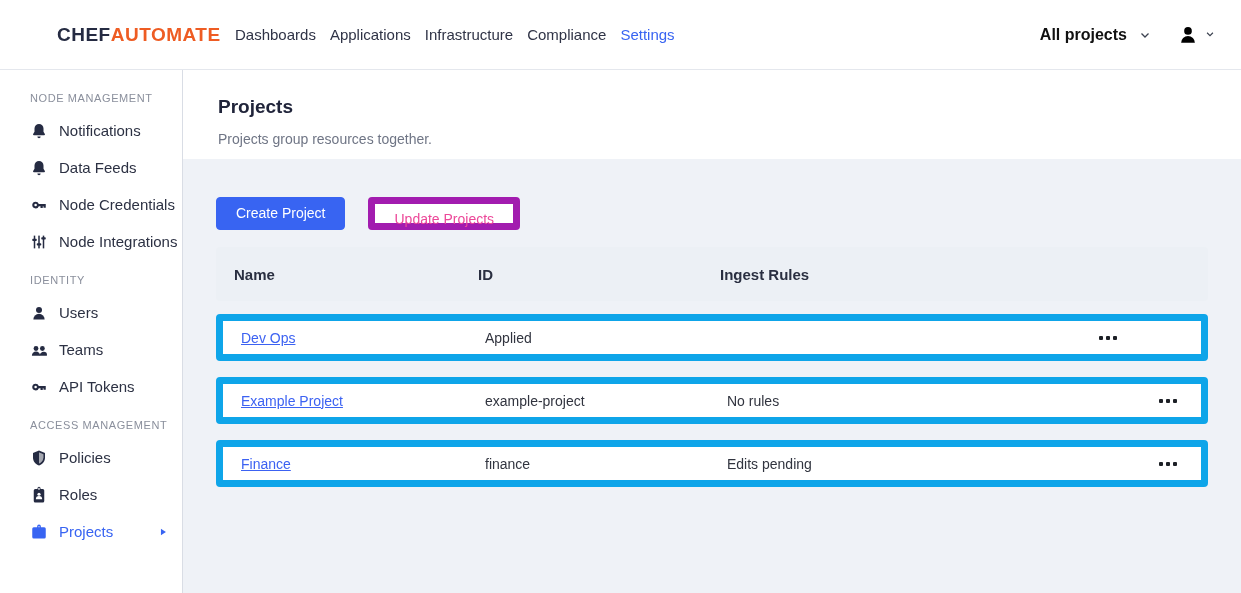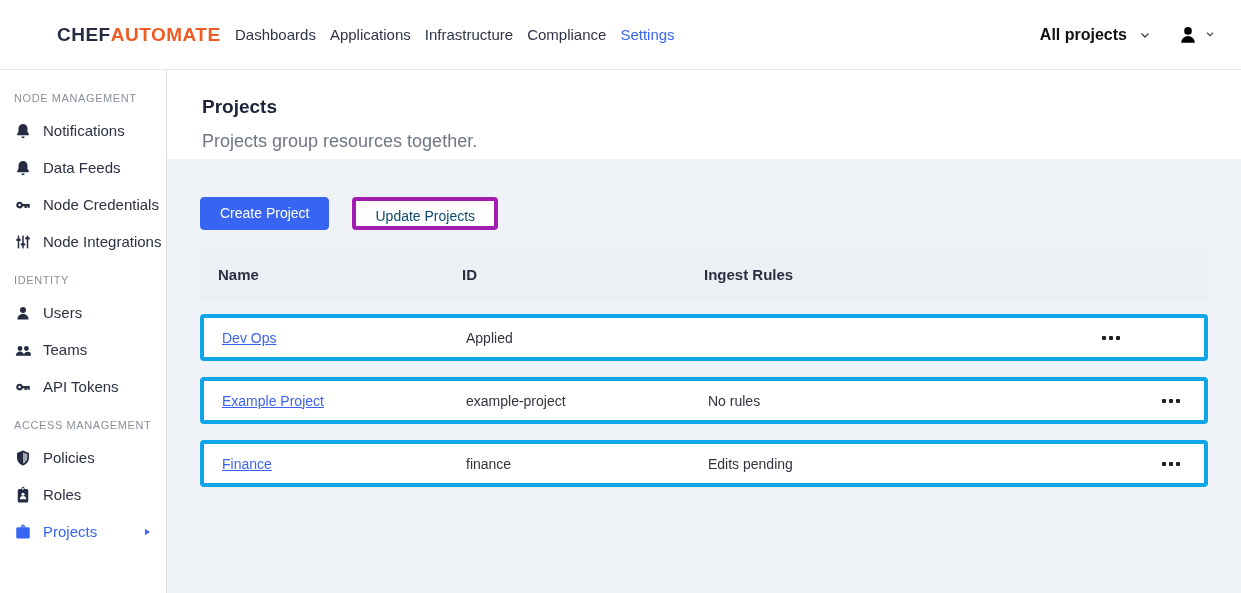--- a/index.html
+++ b/index.html
@@ -63,20 +63,21 @@
   .layout { display: flex; height: 524px; }
 
   
   .sidebar {
     width: 167px;
     flex: 0 0 auto;
     background: #ffffff;
     border-right: 1px solid #d9dde5;
     padding-top: 8px;
     overflow: hidden;
+    margin-left: 16px;
   }
   .side-section-title {
     font-size: 11px;
     letter-spacing: 0.6px;
     color: #8a8f9c;
     text-transform: uppercase;
     margin: 12px 0 6px;
     padding-left: 14px;
     height: 16px;
     line-height: 16px;
@@ -97,21 +98,21 @@
   .side-item .sicon svg { display: block; width: 18px; height: 18px; }
   .side-item.active { color: #3864f2; }
   .side-item.active .sicon { color: #3864f2; }
   .side-item .arrow { margin-left: auto; width: 10px; height: 10px; color: #3864f2; }
   .side-item .arrow svg { display: block; width: 10px; height: 10px; }
 
   
   .main { flex: 1 1 auto; display: flex; flex-direction: column; background: #ffffff; }
   .main-header { padding: 26px 35px 0; height: 89px; background: #ffffff; }
   .page-title { font-size: 19px; font-weight: 700; color: #20243a; margin-top: 0px; }
-  .page-subtitle { font-size: 18px; color: #6f7585; margin-top: 13px; }
+  .page-subtitle { font-size: 14px; color: #6f7585; margin-top: 13px; }
 
   .main-panel {
     flex: 1 1 auto;
     background: #eff2f7;
     padding: 38px 33px 0;
   }
   .btn-row { display: flex; gap: 23px; }
   .btn {
     height: 33px;
     border-radius: 4px;
@@ -121,41 +122,41 @@
     cursor: pointer;
     line-height: 31px;
   }
   .btn-primary {
     background: #3864f2;
     color: #ffffff;
     border: 1px solid #3864f2;
   }
   .btn-outline {
     background: #ffffff;
-    color: #0c4a6e;
-    border: 4px solid #a21caf;
+    color: #ec4899;
+    border: 7px solid #a21caf;
   }
 
   
   .table { margin-top: 17px; }
   .trow {
     display: grid;
     grid-template-columns: 244px 242px 1fr 60px;
     align-items: center;
   }
   .thead {
     background: #ecf0f5;
     border-radius: 4px;
     height: 54px;
     margin-bottom: 13px;
   }
   .thead .tcell { font-size: 15px; font-weight: 700; color: #2a2f41; }
   .tcard {
     background: #ffffff;
-    border: 4px solid #0ea5e9;
+    border: 7px solid #0ea5e9;
     border-radius: 4px;
     height: 47px;
     margin-bottom: 16px;
   }
   .tcell { padding-left: 18px; font-size: 14px; color: #31343f; overflow: hidden; white-space: nowrap; }
   .tcell a { color: #3c62f2; text-decoration: underline; cursor: pointer; }
   .menu-cell { display: flex; justify-content: flex-end; padding-right: 22px; }
   .dots-btn {
     display: flex;
     gap: 3px;

